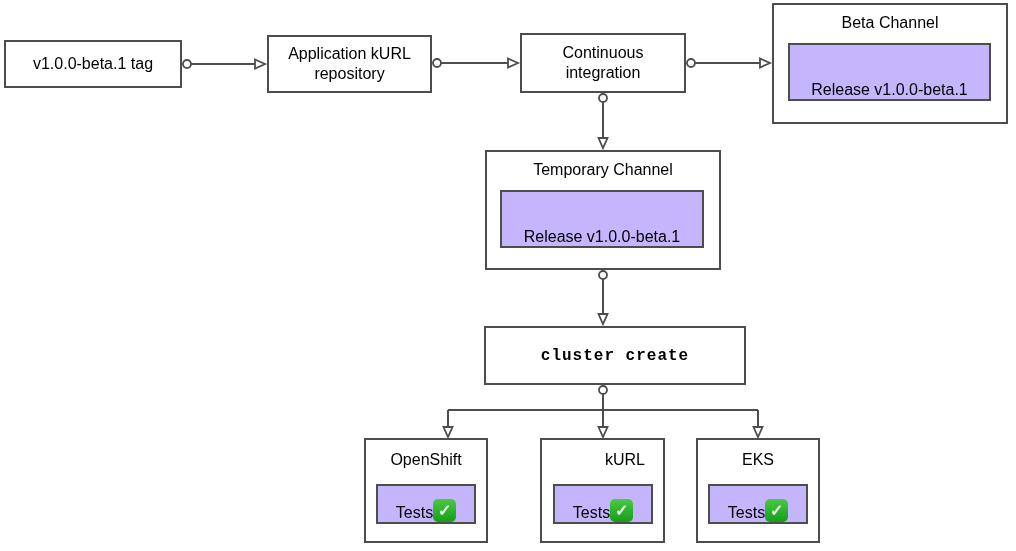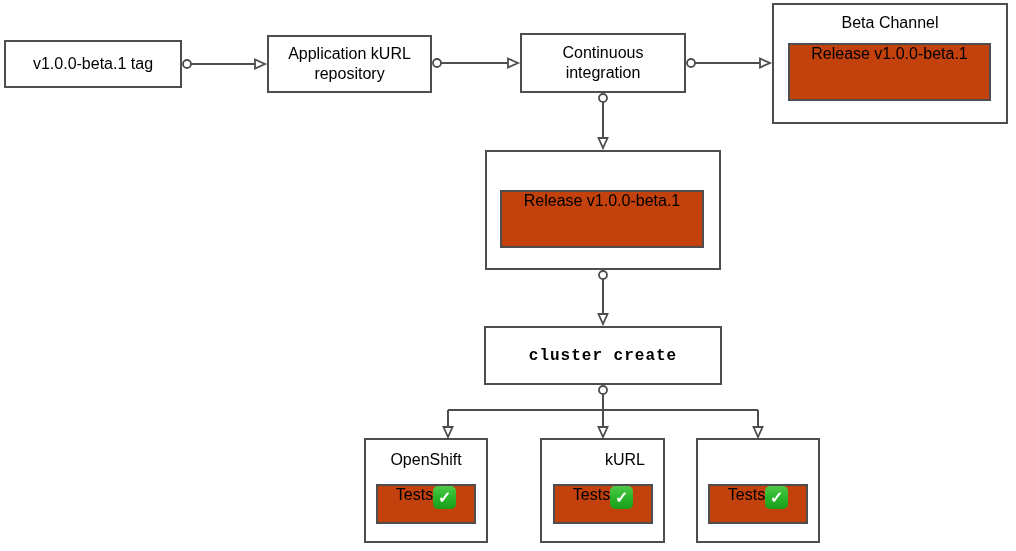--- a/index.html
+++ b/index.html
@@ -38,24 +38,24 @@
     border:2px solid var(--border);
     box-sizing:border-box;
   }
   .group-title{
     text-align:center;
     font-size:16px;
     padding-top:9px;
   }
   .inner-box{
     position:absolute;
-    background:#c2410c;
+    background:#c4b5fd;
     border:2px solid var(--border);
     box-sizing:border-box;
-    display:flex;align-items:flex-start;justify-content:center;
+    display:flex;align-items:flex-end;justify-content:center;
     text-align:center;
     font-size:16px;
   }
   .cluster-label{
     font-family:"Liberation Mono","DejaVu Sans Mono",monospace;
     font-weight:bold;
     font-size:16px;
     letter-spacing:1px;
   }
   .platform .group-title{padding-top:11px;}
@@ -131,26 +131,27 @@
   </div>
 
   <div class="group" style="left:772px;top:3px;width:236px;height:121px;">
     <div class="group-title">Beta Channel</div>
     <div class="inner-box" style="left:14px;top:38px;width:203px;height:58px;">
       <span>Release v1.0.0-beta.1</span>
     </div>
   </div>
 
   <div class="group" style="left:485px;top:150px;width:236px;height:120px;">
+    <div class="group-title">Temporary Channel</div>
     <div class="inner-box" style="left:13px;top:38px;width:204px;height:58px;">
       <span>Release v1.0.0-beta.1</span>
     </div>
   </div>
 
-  <div class="node" style="left:484px;top:326px;width:238px;height:59px;">
+  <div class="node" style="left:484px;top:326px;width:262px;height:59px;">
     <span class="cluster-label">cluster create</span>
   </div>
 
   <div class="group platform" style="left:364px;top:438px;width:124px;height:105px;">
     <div class="group-title">OpenShift</div>
     <div class="inner-box tests-box" style="left:10px;top:44px;width:100px;height:40px;">
       <span>Tests</span>
       <span class="check-icon">
           <span>✓</span>
         </span>
@@ -161,20 +162,21 @@
     <div class="group-title">kURL</div>
     <div class="inner-box tests-box" style="left:11px;top:44px;width:100px;height:40px;">
       <span>Tests</span>
       <span class="check-icon">
           <span>✓</span>
         </span>
     </div>
   </div>
 
   <div class="group platform" style="left:696px;top:438px;width:124px;height:105px;">
+    <div class="group-title">EKS</div>
     <div class="inner-box tests-box" style="left:10px;top:44px;width:100px;height:40px;">
       <span>Tests</span>
       <span class="check-icon">
           <span>✓</span>
         </span>
     </div>
   </div>
 
 </div>
 

